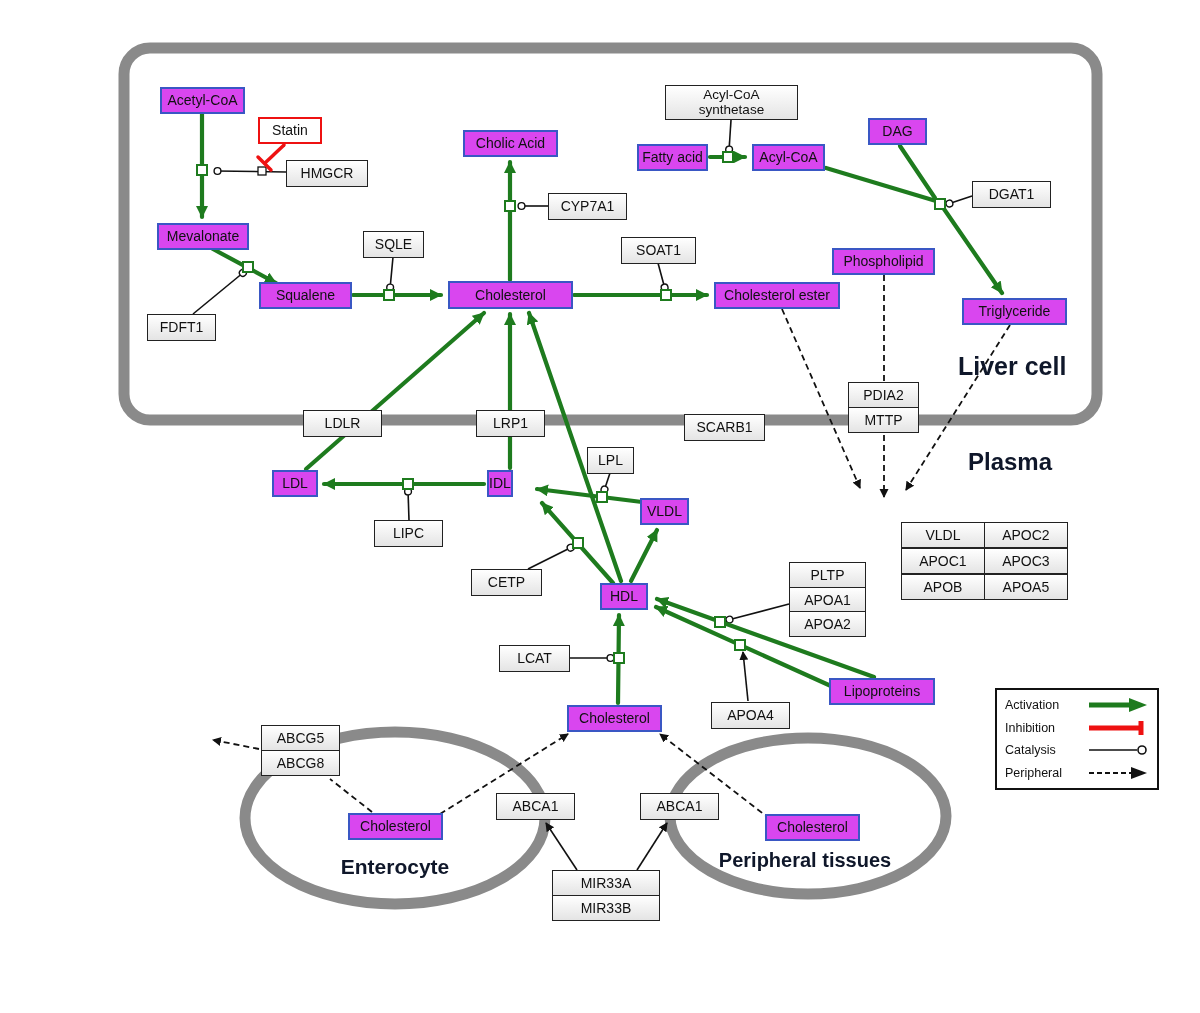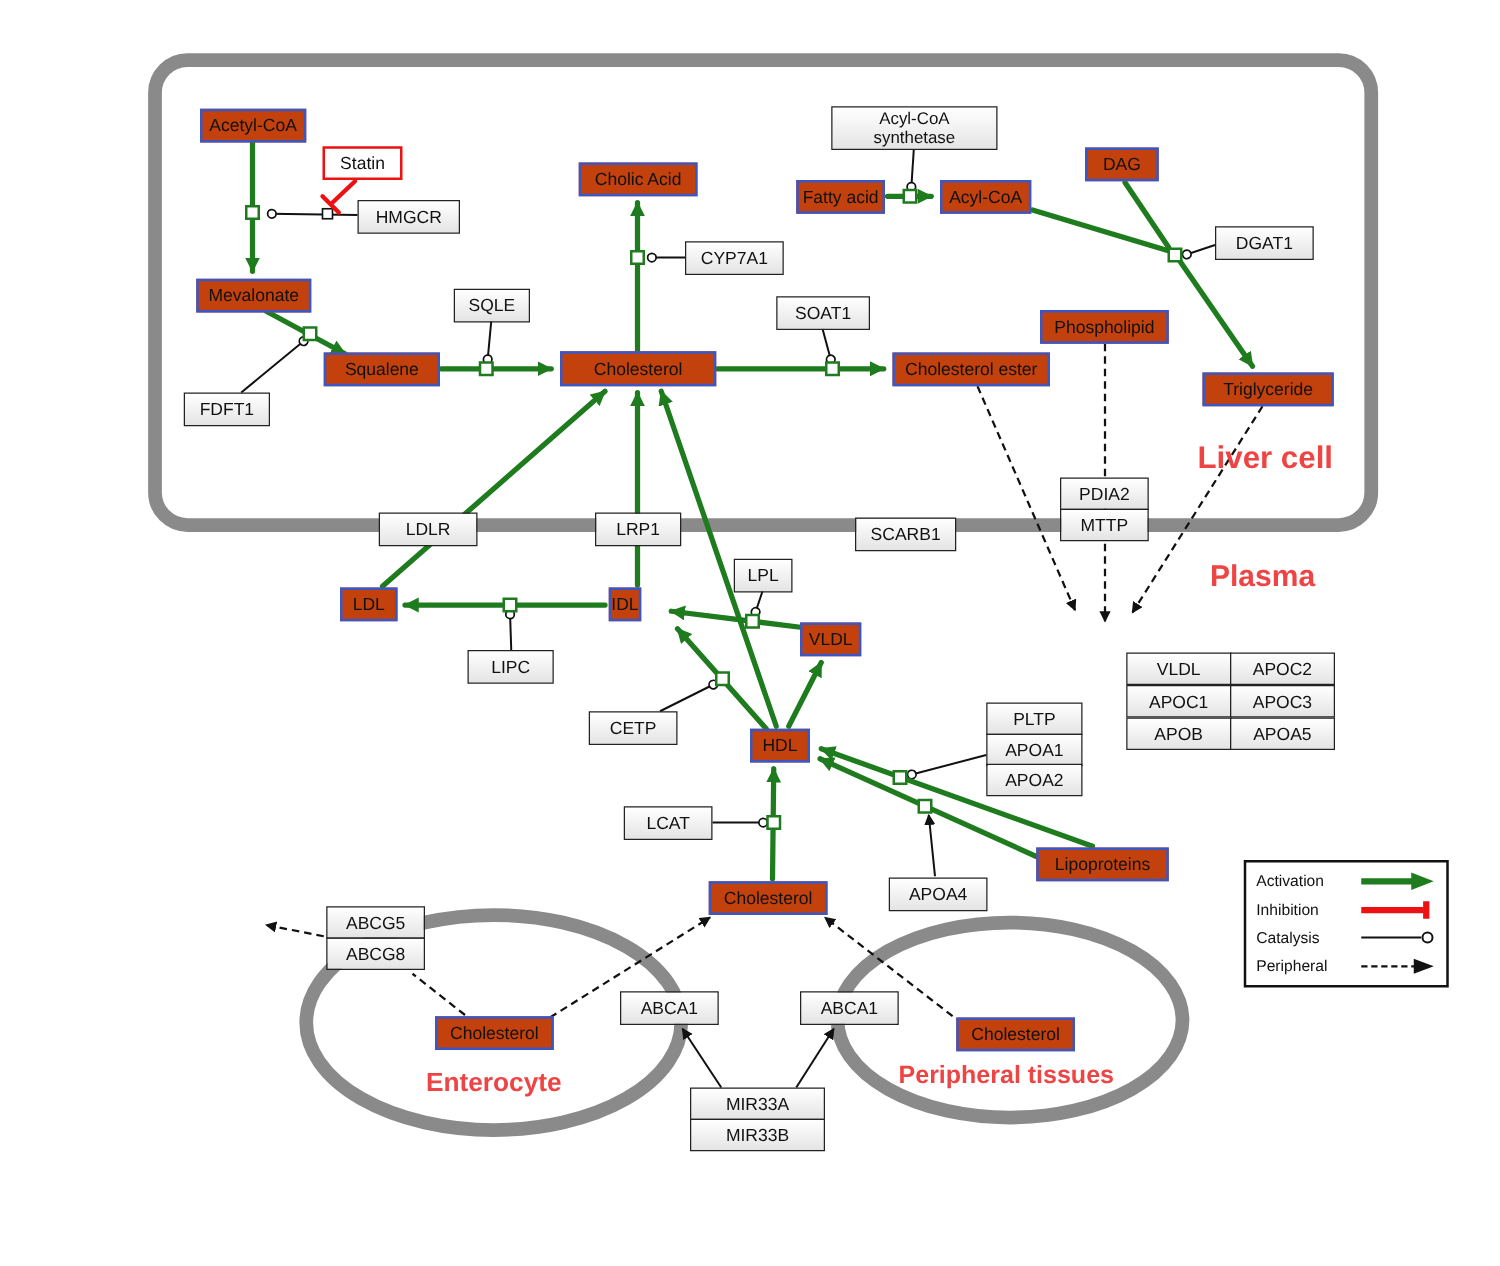--- a/index.html
+++ b/index.html
@@ -1,32 +1,32 @@
 <!DOCTYPE html>
 <html><head>
 <meta charset="utf-8">
 <style>
   html,body{margin:0;padding:0;background:#fff;}
   #stage{position:relative;width:1200px;height:1013px;background:#fff;overflow:hidden;
          font-family:"Liberation Sans",sans-serif;color:#111;}
   #edges{position:absolute;left:0;top:0;z-index:1;}
   .box{position:absolute;z-index:3;box-sizing:border-box;display:flex;align-items:center;
        justify-content:center;text-align:center;font-size:14px;line-height:1.05;height:27px;
-       background:#c2410c;white-space:nowrap;}
+       background:#d946ef;white-space:nowrap;}
   .met{border:2.4px solid #3a57c4;}
   .enz{border:1.4px solid #222;background:linear-gradient(#ffffff,#e4e4e4);}
   .enz.red{border:2.2px solid #ee1111;background:#fff;}
   .stack{position:absolute;z-index:3;box-sizing:border-box;}
   .cell{box-sizing:border-box;border:1.2px solid #222;background:linear-gradient(#ffffff,#e4e4e4);
         display:flex;align-items:center;justify-content:center;font-size:14px;height:26px;
         margin-top:-1.2px;}
   .grid{display:grid;grid-template-columns:83px 83px;}
   .grid .cell{margin-top:0;margin-left:-1.2px;}
   .two-line{flex-direction:column;height:35px;font-size:13.5px;}
-  .clabel{position:absolute;z-index:2;font-weight:bold;color:#ef4444;}
+  .clabel{position:absolute;z-index:2;font-weight:bold;color:#0f172a;}
   #legend{position:absolute;z-index:4;left:995px;top:688px;width:164px;height:102px;
           border:2.5px solid #111;background:#fff;box-sizing:border-box;
           display:flex;flex-direction:column;justify-content:space-around;padding:4px 8px;}
   .lrow{display:flex;align-items:center;justify-content:space-between;font-size:12.5px;}
 </style>
 </head>
 <body>
 
 <div id="stage">
 

